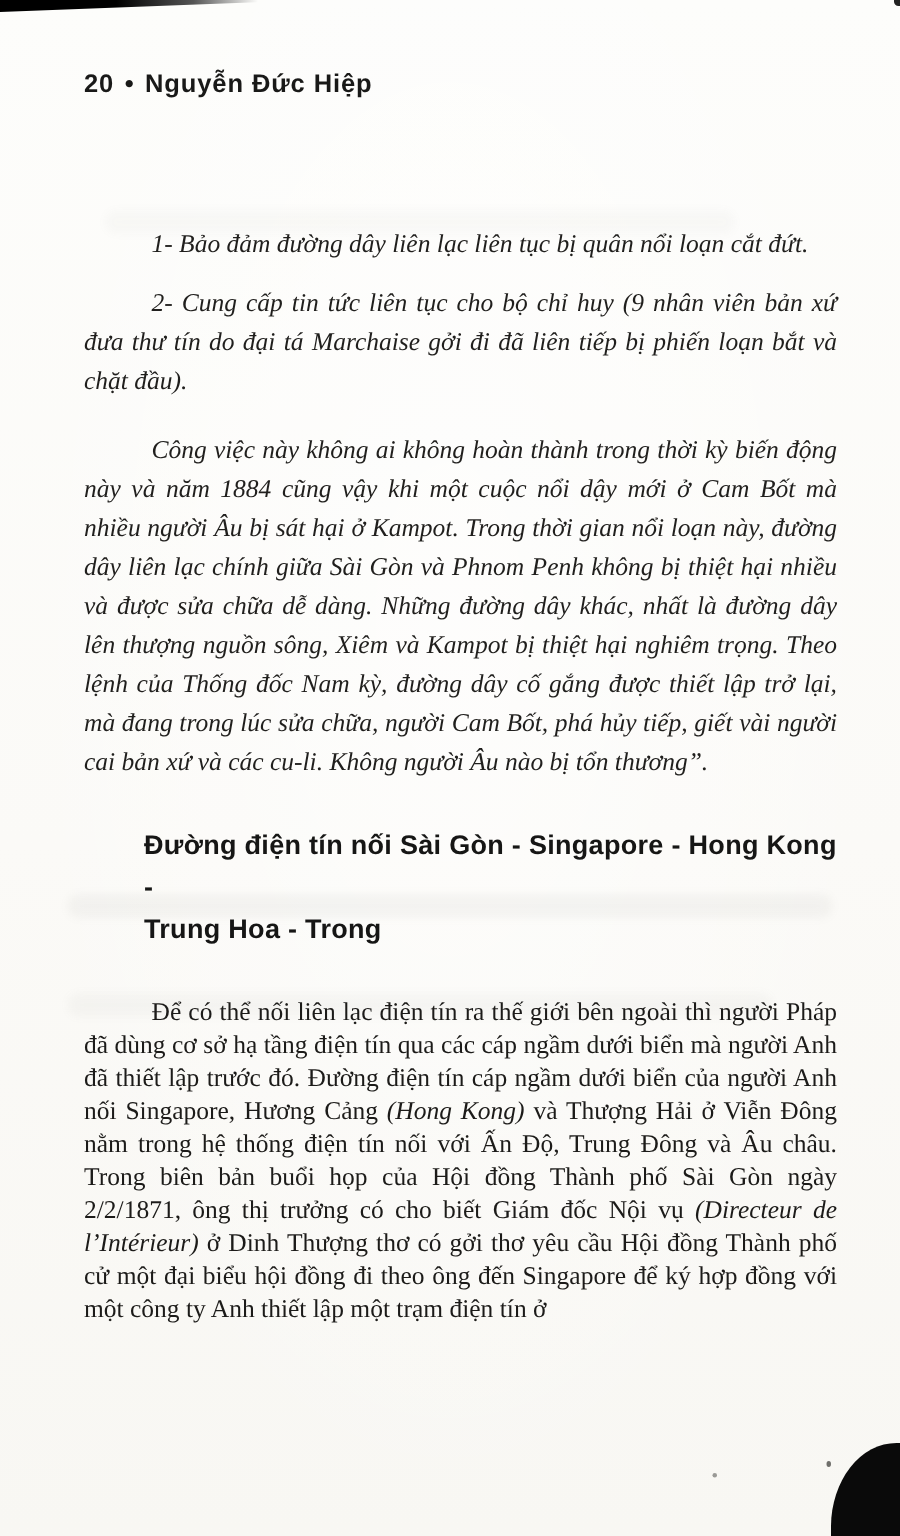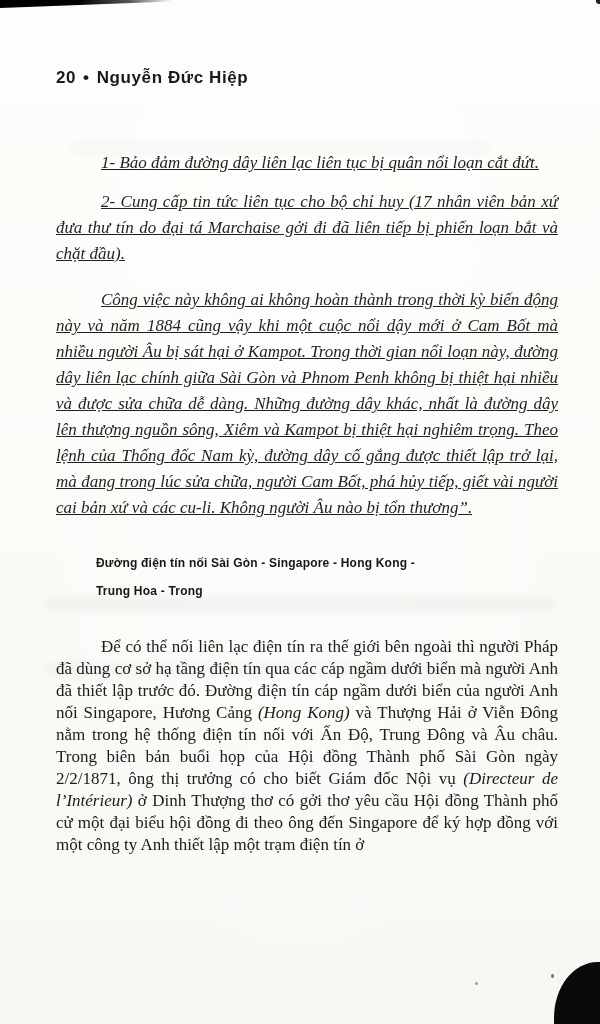--- a/index.html
+++ b/index.html
@@ -52,21 +52,21 @@
     opacity: 0.07;
     filter: blur(3px);
     border-radius: 8px;
   }
   .bleed-1 { top: 596px; }
   .bleed-2 { top: 662px; width: 470px; opacity: 0.05; }
   .bleed-3 { top: 140px; width: 420px; left: 70px; opacity: 0.04; }
   
   .running-header {
     position: absolute;
-    top: 68px; left: 56px;
+    top: 46px; left: 56px;
     font-family: "Liberation Sans", "DejaVu Sans", sans-serif;
     font-weight: bold;
     font-size: 17px;
     letter-spacing: 0.6px;
     color: #191918;
   }
   .running-header .sep { margin: 0 7px; }
   
   .content {
     position: absolute;
@@ -76,29 +76,28 @@
   }
   p { margin: 0; }
   .q {
     font-style: italic;
     font-size: 17px;
     line-height: 26px;
     text-align: justify;
     text-indent: 45px;
     margin-bottom: 13px;
     color: #201f1d;
-    text-decoration: underline;
   }
   .q:last-of-type { margin-bottom: 0; }
   .quote-paragraph { margin-top: 20px; margin-bottom: 0; }
   .section-heading {
     margin: 28px 0 0 40px;
     font-family: "Liberation Sans", "DejaVu Sans", sans-serif;
     font-weight: bold;
-    font-size: 12px;
+    font-size: 18px;
     line-height: 28px;
     color: #161615;
     letter-spacing: 0.2px;
   }
   .section-heading .hl { display: block; }
   .body-para {
     margin-top: 31px;
     font-size: 17px;
     line-height: 22px;
     text-align: justify;
@@ -118,21 +117,21 @@
   <div class="artifact bleed bleed-2"></div>
   <div class="artifact bleed bleed-3"></div>
   <div class="artifact artifact-speck-1"></div>
   <div class="artifact artifact-speck-2"></div>
   <div class="artifact artifact-corner"></div>
 
   <header class="running-header"><span>20</span><span class="sep">•</span><span>Nguyễn Đức Hiệp</span></header>
 
   <main class="content">
     <p class="q">1- Bảo đảm đường dây liên lạc liên tục bị quân nổi loạn cắt đứt.</p>
-    <p class="q">2- Cung cấp tin tức liên tục cho bộ chỉ huy (17 nhân viên bản xứ đưa thư tín do đại tá Marchaise gởi đi đã liên tiếp bị phiến loạn bắt và chặt đầu).</p>
+    <p class="q">2- Cung cấp tin tức liên tục cho bộ chỉ huy (9 nhân viên bản xứ đưa thư tín do đại tá Marchaise gởi đi đã liên tiếp bị phiến loạn bắt và chặt đầu).</p>
     <p class="q quote-paragraph">Công việc này không ai không hoàn thành trong thời kỳ biến động này và năm 1884 cũng vậy khi một cuộc nổi dậy mới ở Cam Bốt mà nhiều người Âu bị sát hại ở Kampot. Trong thời gian nổi loạn này, đường dây liên lạc chính giữa Sài Gòn và Phnom Penh không bị thiệt hại nhiều và được sửa chữa dễ dàng. Những đường dây khác, nhất là đường dây lên thượng nguồn sông, Xiêm và Kampot bị thiệt hại nghiêm trọng. Theo lệnh của Thống đốc Nam kỳ, đường dây cố gắng được thiết lập trở lại, mà đang trong lúc sửa chữa, người Cam Bốt, phá hủy tiếp, giết vài người cai bản xứ và các cu-li. Không người Âu nào bị tổn thương”.</p>
 
     <h2 class="section-heading">
         <span class="hl">Đường điện tín nối Sài Gòn - Singapore - Hong Kong -</span>
         <span class="hl">Trung Hoa - Trong</span>
       </h2>
 
     <p class="body-para"><span>Để có thể nối liên lạc điện tín ra thế giới bên ngoài thì người Pháp đã dùng cơ sở hạ tầng điện tín qua các cáp ngầm dưới biển mà người Anh đã thiết lập trước đó. Đường điện tín cáp ngầm dưới biển của người Anh nối Singapore, Hương Cảng </span><em>(Hong Kong)</em><span> và Thượng Hải ở Viễn Đông nằm trong hệ thống điện tín nối với Ấn Độ, Trung Đông và Âu châu. Trong biên bản buổi họp của Hội đồng Thành phố Sài Gòn ngày 2/2/1871, ông thị trưởng có cho biết Giám đốc Nội vụ </span><em>(Directeur de l’Intérieur)</em><span> ở Dinh Thượng thơ có gởi thơ yêu cầu Hội đồng Thành phố cử một đại biểu hội đồng đi theo ông đến Singapore để ký hợp đồng với một công ty Anh thiết lập một trạm điện tín ở</span></p>
   </main>
 

